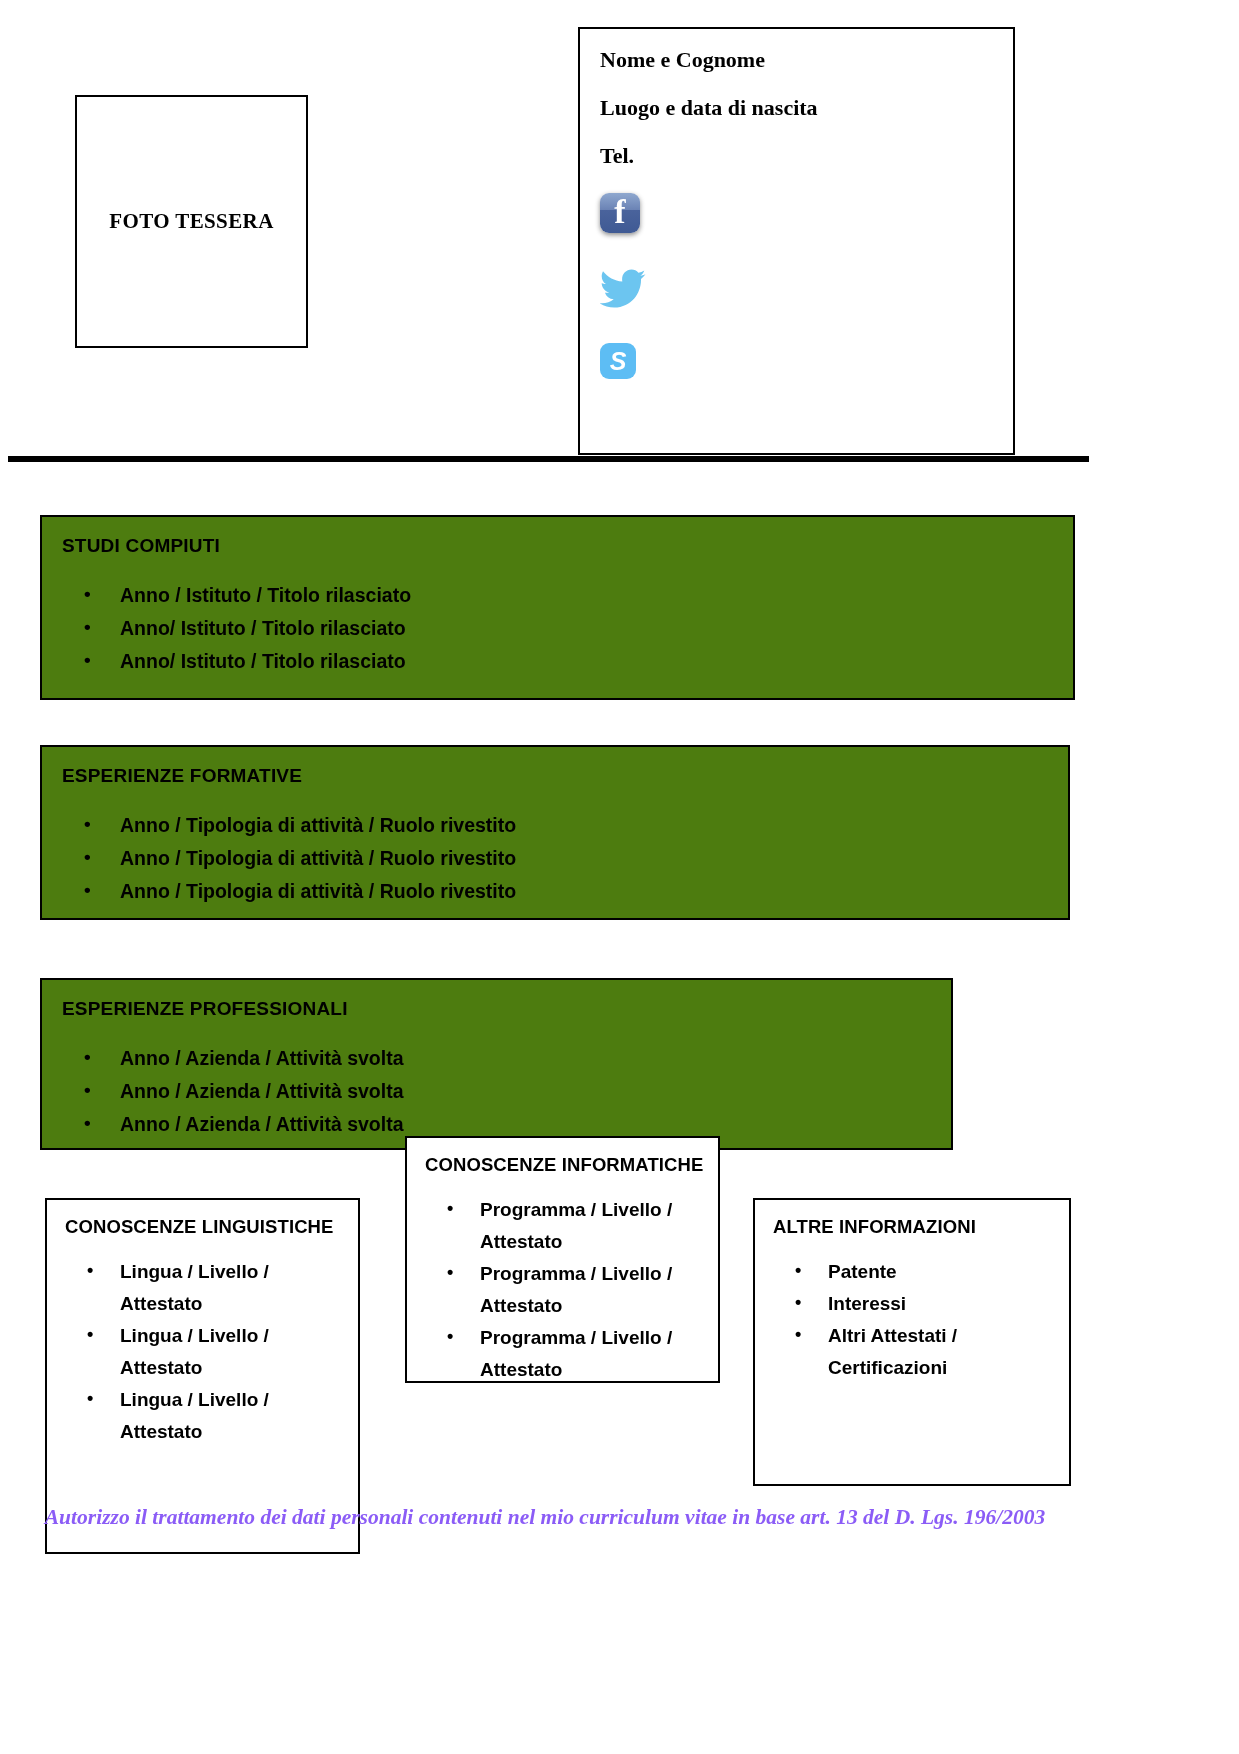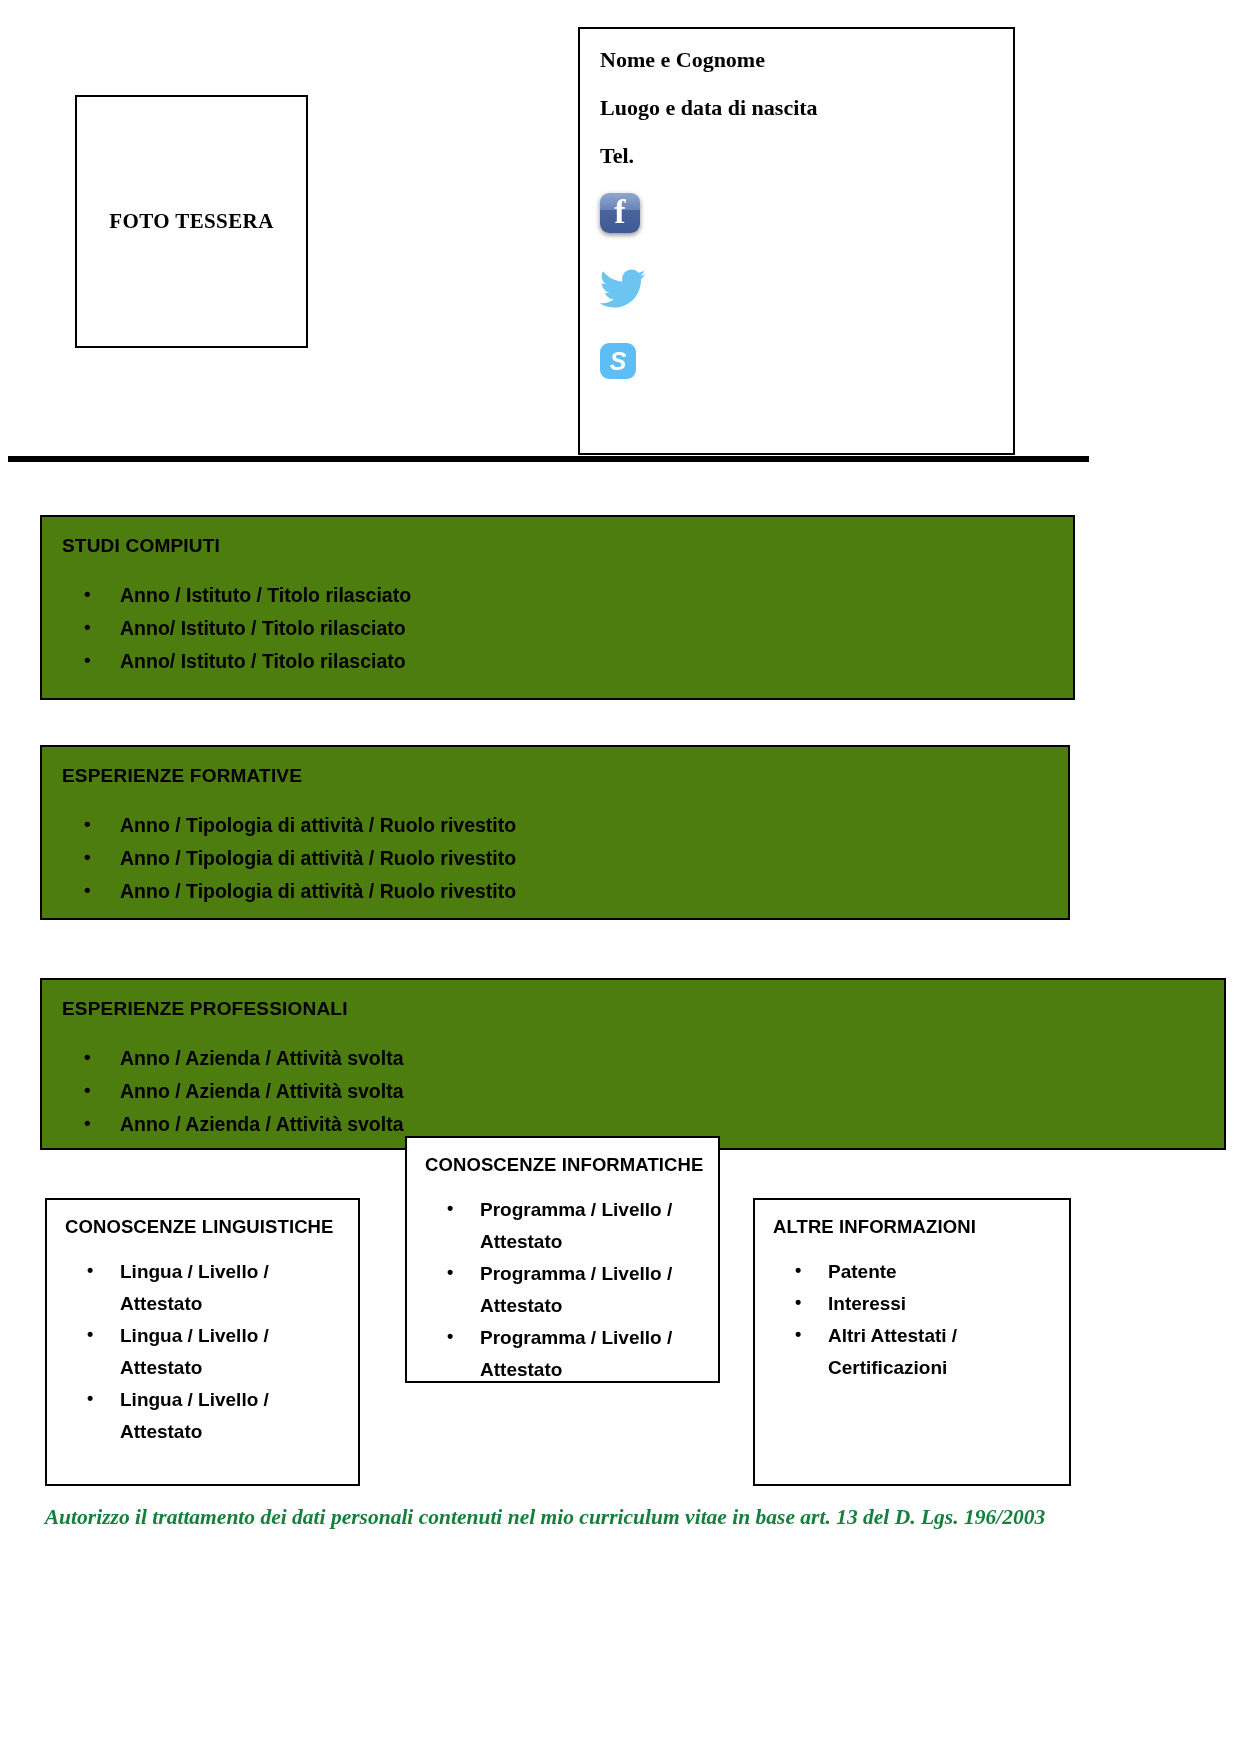--- a/index.html
+++ b/index.html
@@ -179,30 +179,30 @@
     left: 0;
     top: -1px;
     font-size: 19px;
     line-height: 1.68;
     color: #000;
   }
 
   
   #sec-studi   { left: 40px; top: 515px;  width: 1035px; height: 185px; }
   #sec-form    { left: 40px; top: 745px;  width: 1030px; height: 175px; }
-  #sec-prof    { left: 40px; top: 978px;  width: 1186px; height: 172px; }
+  #sec-prof    { left: 40px; top: 978px;  width: 913px; height: 172px; }
 
   
   .col-box {
     position: absolute;
     border: 2px solid #000;
     box-sizing: border-box;
     background: #fff;
   }
-  #col-ling { left: 45px;  top: 1198px; width: 315px; height: 288px; }
+  #col-ling { left: 45px;  top: 1198px; width: 315px; height: 356px; }
   #col-info { left: 405px; top: 1136px; width: 315px; height: 247px; }
   #col-altre{ left: 753px; top: 1198px; width: 318px; height: 288px; }
 
   .col-title {
     font-family: "Liberation Sans", sans-serif;
     font-weight: bold;
     font-size: 18.5px;
     letter-spacing: 0.1px;
     color: #000;
     margin: 16px 0 0 18px;
@@ -235,21 +235,21 @@
   .footer-note {
     position: absolute;
     left: 0;
     top: 1505px;
     width: 1090px;
     text-align: center;
     font-family: "Liberation Serif", serif;
     font-weight: bold;
     font-style: italic;
     font-size: 21.5px;
-    color: #15803d;
+    color: #8b5cf6;
     white-space: nowrap;
   }
 </style>
 </head>
 <body>
 
 <div class="page">
 
   <div class="header-zone">
 

